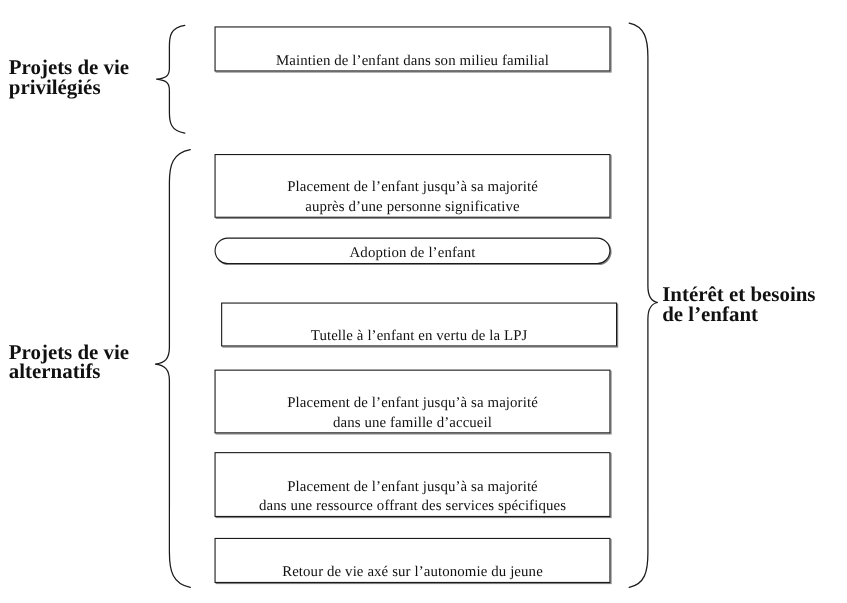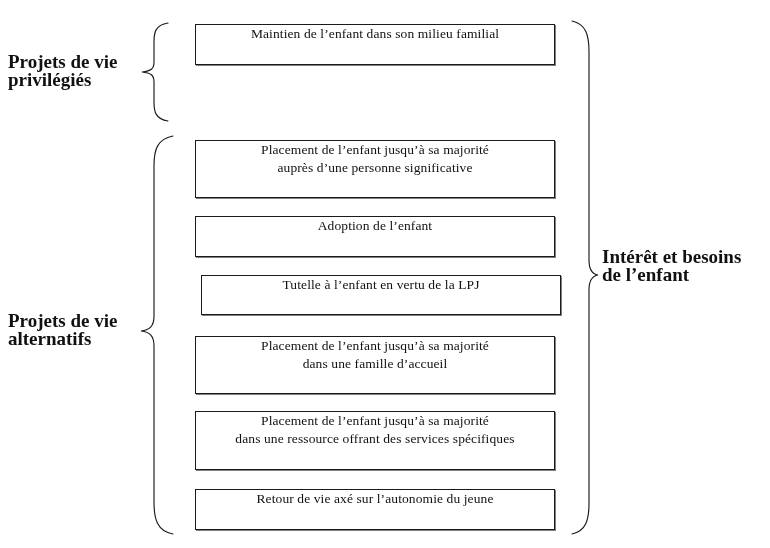--- a/index.html
+++ b/index.html
@@ -17,21 +17,21 @@
     overflow: hidden;
   }
 
   
   .node-box {
     position: absolute;
     box-sizing: border-box;
     border: 1px solid #1a1a1a;
     background: #ffffff;
     display: flex;
-    align-items: flex-start;
+    align-items: flex-end;
     justify-content: center;
     text-align: center;
     font-size: 13.5px;
     line-height: 18px;
     color: #111111;
     letter-spacing: 0.1px;
     box-shadow: 1px 1px 0 0 #808080;
   }
   .node-box .node-label {
     display: block;
@@ -70,21 +70,21 @@
 <body>
 
 <div id="canvas">
 
   <div class="group-label" style="left:8px; top:53px; width:142px;">Projets de vie
 privilégiés</div>
 
   <div class="group-label" style="left:8px; top:312px; width:142px;">Projets de vie
 alternatifs</div>
 
-  <div class="group-label" style="left:602px; top:248px; width:150px;">Intérêt et besoins
+  <div class="group-label" style="left:602px; top:260px; width:150px;">Intérêt et besoins
 de l’enfant</div>
 
   <svg id="brace-layer" viewBox="0 0 770 548" xmlns="http://www.w3.org/2000/svg">
 
     <path d="M 168 23
              C 155 25, 154 33, 154 42
              L 154 62
              C 154 69, 151 71, 142 72
              C 151 73, 154 75, 154 82
              L 154 102
@@ -110,21 +110,21 @@
   <div class="node-box" style="left:195px; top:24px; width:360px; height:41px;">
     <span class="node-label">Maintien de l’enfant dans son milieu familial</span>
   </div>
 
 
   <div class="node-box" style="left:195px; top:140px; width:360px; height:58px;">
     <span class="node-label">Placement de l’enfant jusqu’à sa majorité
 auprès d’une personne significative</span>
   </div>
 
-  <div class="node-box" style="left:195px; top:216px; width:360px; height:41px;">
+  <div class="node-box" style="left:195px; top:216px; width:360px; height:24px;border-radius:15px;">
     <span class="node-label">Adoption de l’enfant</span>
   </div>
 
   <div class="node-box" style="left:201px; top:275px; width:360px; height:40px;">
     <span class="node-label">Tutelle à l’enfant en vertu de la LPJ</span>
   </div>
 
   <div class="node-box" style="left:195px; top:336px; width:360px; height:58px;">
     <span class="node-label">Placement de l’enfant jusqu’à sa majorité
 dans une famille d’accueil</span>

